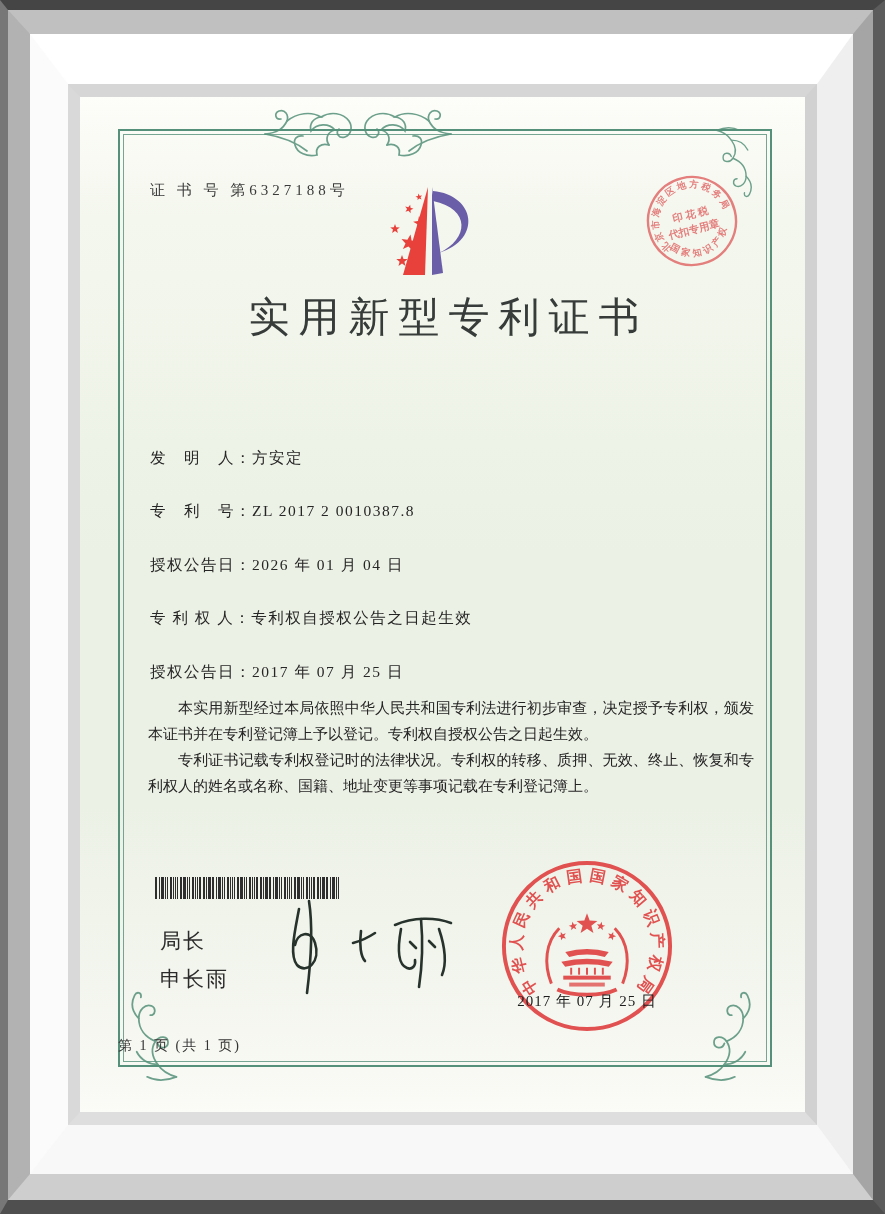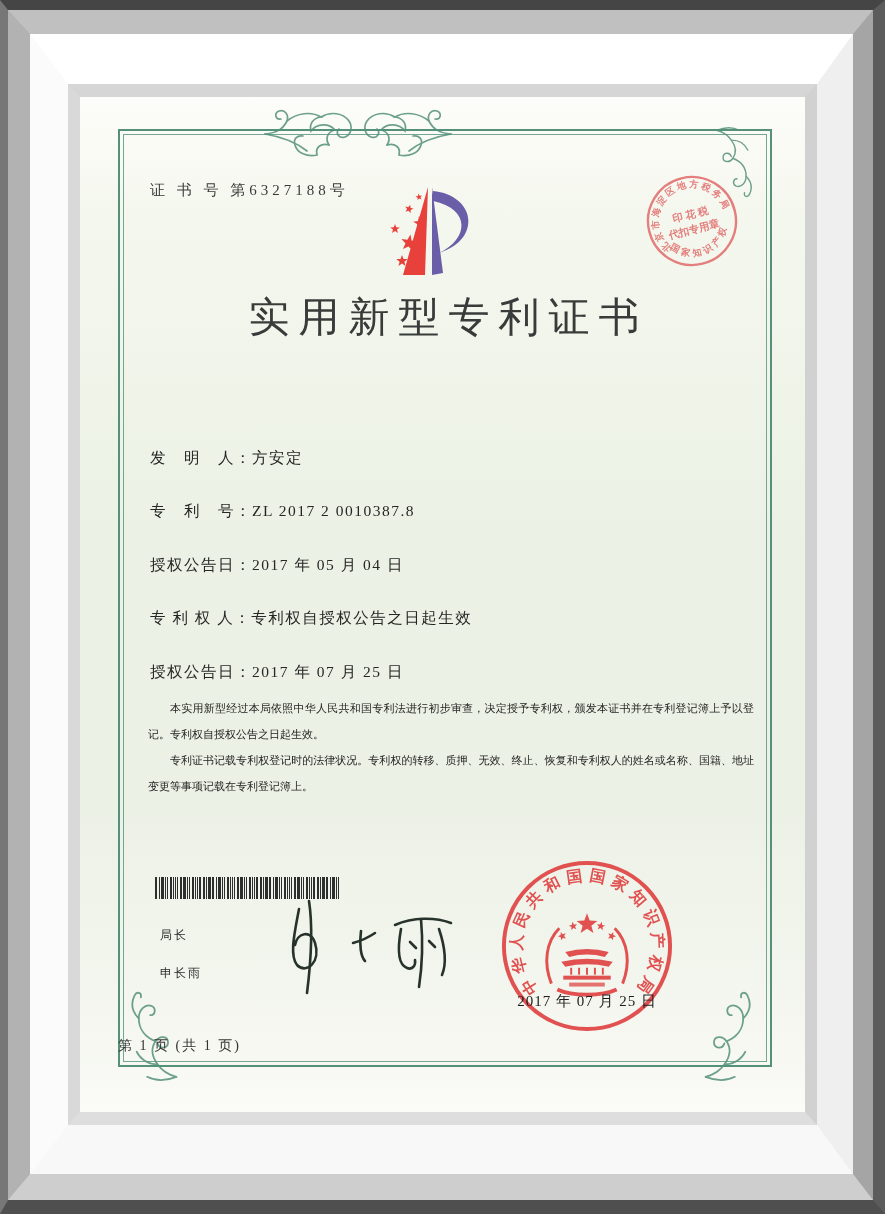--- a/index.html
+++ b/index.html
@@ -14,24 +14,24 @@
     background:linear-gradient(180deg,#fdfdf9 0%,#f4f7ee 12%,#ebf1e4 45%,#ecf1e6 70%,#f5f7f0 92%,#fbfbf7 100%);}
   
   .border-frame{position:absolute;left:38px;top:32px;width:654px;height:938px;border:2px solid var(--green);}
   .border-frame::after{content:"";position:absolute;inset:3px;border:1px solid var(--green);opacity:.8;}
   
   .cert-number{position:absolute;left:70px;top:84px;font-size:15px;letter-spacing:4px;color:#3a3a3a;}
   .title{position:absolute;left:0;top:193px;width:100%;text-align:center;font-size:41px;font-weight:400;
     letter-spacing:9px;color:#373c3a;padding-left:12px;}
   .field{position:absolute;left:70px;font-size:15.5px;letter-spacing:1.5px;color:#262626;white-space:nowrap;}
   .f0{top:297px}.f1{top:351px}.f2{top:404px}.f3{top:458px}.f4{top:511px}.f5{top:565px}
-  .body-text{position:absolute;left:68px;top:598px;width:606px;font-size:11px;line-height:26px;
+  .body-text{position:absolute;left:68px;top:598px;width:606px;font-size:15px;line-height:26px;
     color:#242424;text-align:justify;}
   .body-text p{margin:0;text-indent:2em;}
-  .signer{position:absolute;left:80px;font-size:12px;letter-spacing:2px;color:#2b2b2b;font-family:"Liberation Sans","DejaVu Sans",sans-serif;}
+  .signer{position:absolute;left:80px;font-size:21px;letter-spacing:2px;color:#2b2b2b;font-family:"Liberation Sans","DejaVu Sans",sans-serif;}
   .signer.t{top:830px}.signer.n{top:868px}
   .seal-date{position:absolute;left:418px;top:895px;width:178px;text-align:center;font-size:15px;
     letter-spacing:1px;color:#1d1d1d;z-index:6;}
   .footer{position:absolute;left:38px;top:940px;width:654px;font-size:14px;
     letter-spacing:2px;color:#333;}
   
   .logo{position:absolute;left:295px;top:86px;width:120px;height:106px;}
   .tax-stamp{position:absolute;left:548px;top:60px;width:128px;height:128px;opacity:.82;}
   .issue-seal{position:absolute;left:418px;top:760px;width:178px;height:178px;opacity:.9;z-index:5;}
   .barcode{position:absolute;left:75px;top:780px;width:190px;height:22px;}
@@ -113,21 +113,21 @@
 
   <div class="title">实用新型专利证书</div>
 
   <div class="field f1">
     <span>发　明　人：</span><span>方安定</span>
   </div>
   <div class="field f2">
     <span>专　利　号：</span><span>ZL 2017 2 0010387.8</span>
   </div>
   <div class="field f3">
-    <span>授权公告日：</span><span>2017 年 05 月 04 日</span>
+    <span>授权公告日：</span><span>2026 年 01 月 04 日</span>
   </div>
   <div class="field f4">
     <span>专 利 权 人：</span><span>专利权自授权公告之日起生效</span>
   </div>
   <div class="field f5">
     <span>授权公告日：</span><span>2017 年 07 月 25 日</span>
   </div>
 
   <div class="body-text">
     <p>本实用新型经过本局依照中华人民共和国专利法进行初步审查，决定授予专利权，颁发本证书并在专利登记簿上予以登记。专利权自授权公告之日起生效。</p>

